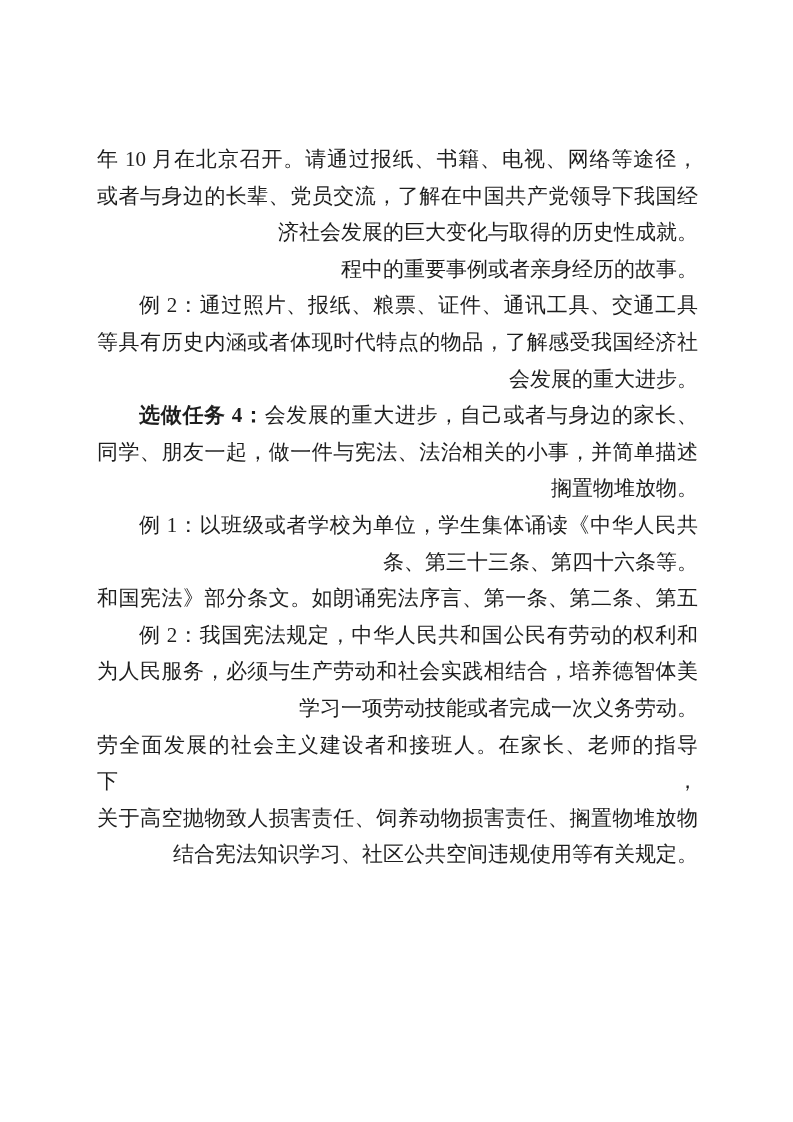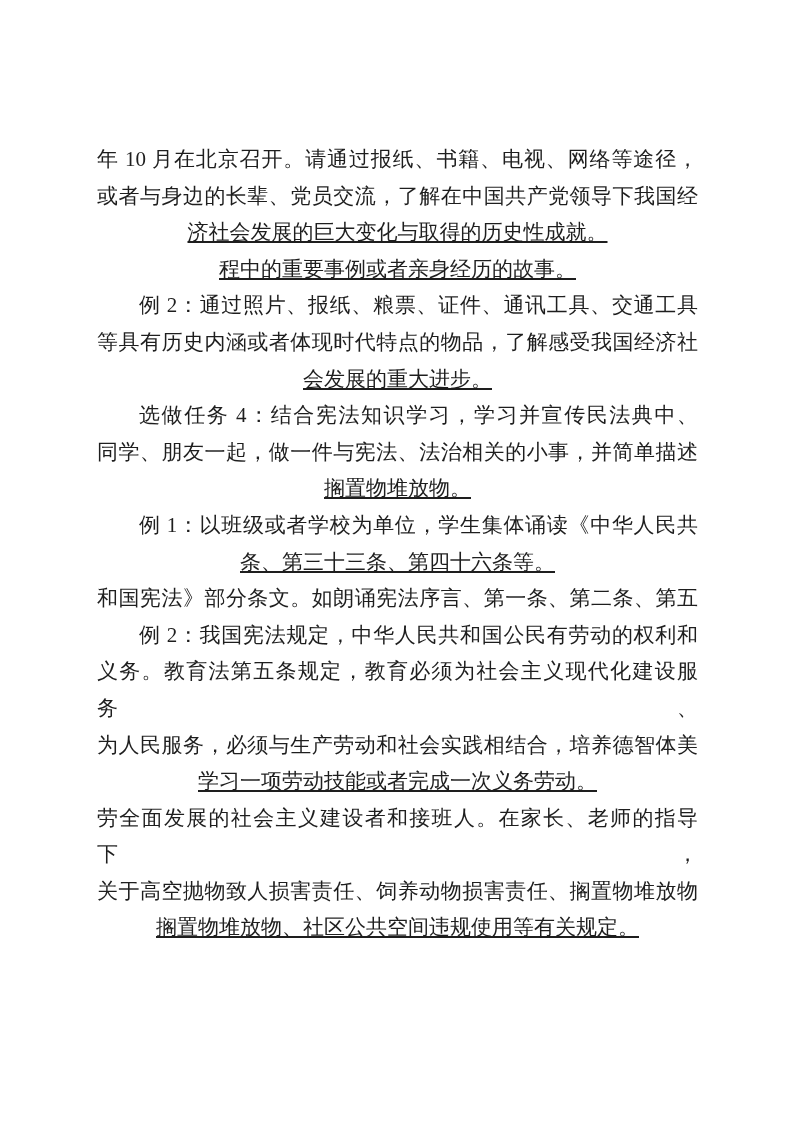--- a/index.html
+++ b/index.html
@@ -31,29 +31,28 @@
   .ln {
     display: block;
   }
   
   .j {
     text-align: justify;
     text-align-last: justify;
   }
   
   .e {
-    text-align: center;
-    text-decoration: underline;
+    text-align: right;
   }
   
   .ind {
     text-indent: 2em;
   }
   .lead {
-    font-weight: normal;
+    font-weight: bold;
   }
   .footer {
     position: absolute;
     left: 0;
     top: 1055px;
     width: 793px;
     text-align: center;
     font-size: 19px;
     color: #1e1e1e;
   }
@@ -75,41 +74,40 @@
       <span class="ln e">程中的重要事例或者亲身经历的故事。</span>
     </p>
 
     <p class="para">
       <span class="ln j ind">例 2：通过照片、报纸、粮票、证件、通讯工具、交通工具</span>
       <span class="ln j">等具有历史内涵或者体现时代特点的物品，了解感受我国经济社</span>
       <span class="ln e">会发展的重大进步。</span>
     </p>
 
     <p class="para">
-      <span class="ln j ind"><b class="lead">选做任务 4：</b><span>结合宪法知识学习，学习并宣传民法典中、</span></span>
+      <span class="ln j ind"><b class="lead">选做任务 4：</b><span>会发展的重大进步，自己或者与身边的家长、</span></span>
       <span class="ln j">同学、朋友一起，做一件与宪法、法治相关的小事，并简单描述</span>
       <span class="ln e">搁置物堆放物。</span>
     </p>
 
     <p class="para">
       <span class="ln j ind">例 1：以班级或者学校为单位，学生集体诵读《中华人民共</span>
       <span class="ln e">条、第三十三条、第四十六条等。</span>
       <span class="ln j">和国宪法》部分条文。如朗诵宪法序言、第一条、第二条、第五</span>
     </p>
 
     <p class="para">
       <span class="ln j ind">例 2：我国宪法规定，中华人民共和国公民有劳动的权利和</span>
-      <span class="ln j">义务。教育法第五条规定，教育必须为社会主义现代化建设服务、</span>
       <span class="ln j">为人民服务，必须与生产劳动和社会实践相结合，培养德智体美</span>
       <span class="ln e">学习一项劳动技能或者完成一次义务劳动。</span>
       <span class="ln j">劳全面发展的社会主义建设者和接班人。在家长、老师的指导下，</span>
     </p>
 
     <p class="para">
       <span class="ln j">关于高空抛物致人损害责任、饲养动物损害责任、搁置物堆放物</span>
-      <span class="ln e">搁置物堆放物、社区公共空间违规使用等有关规定。</span>
+      <span class="ln e">结合宪法知识学习、社区公共空间违规使用等有关规定。</span>
     </p>
 
   </div>
 
   <div class="footer">– 7 –</div>
 
 </div>
 
 </body></html>

